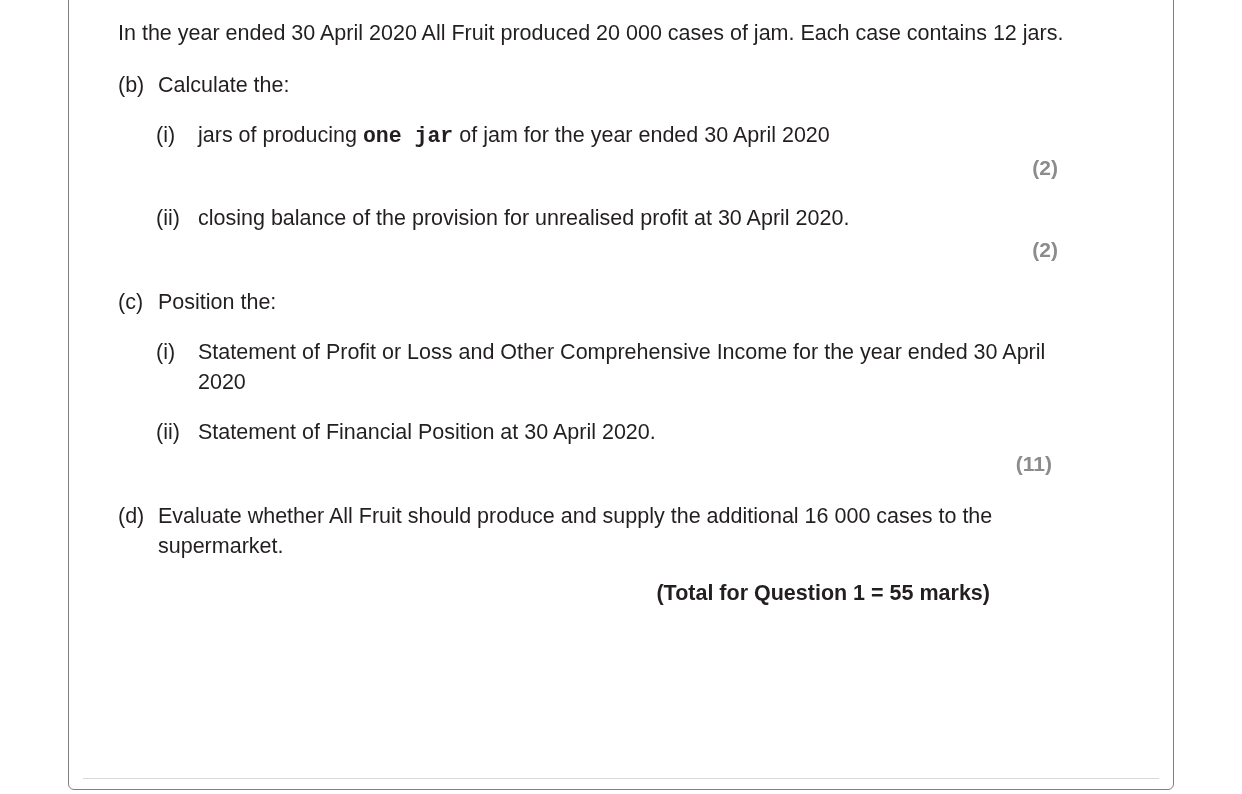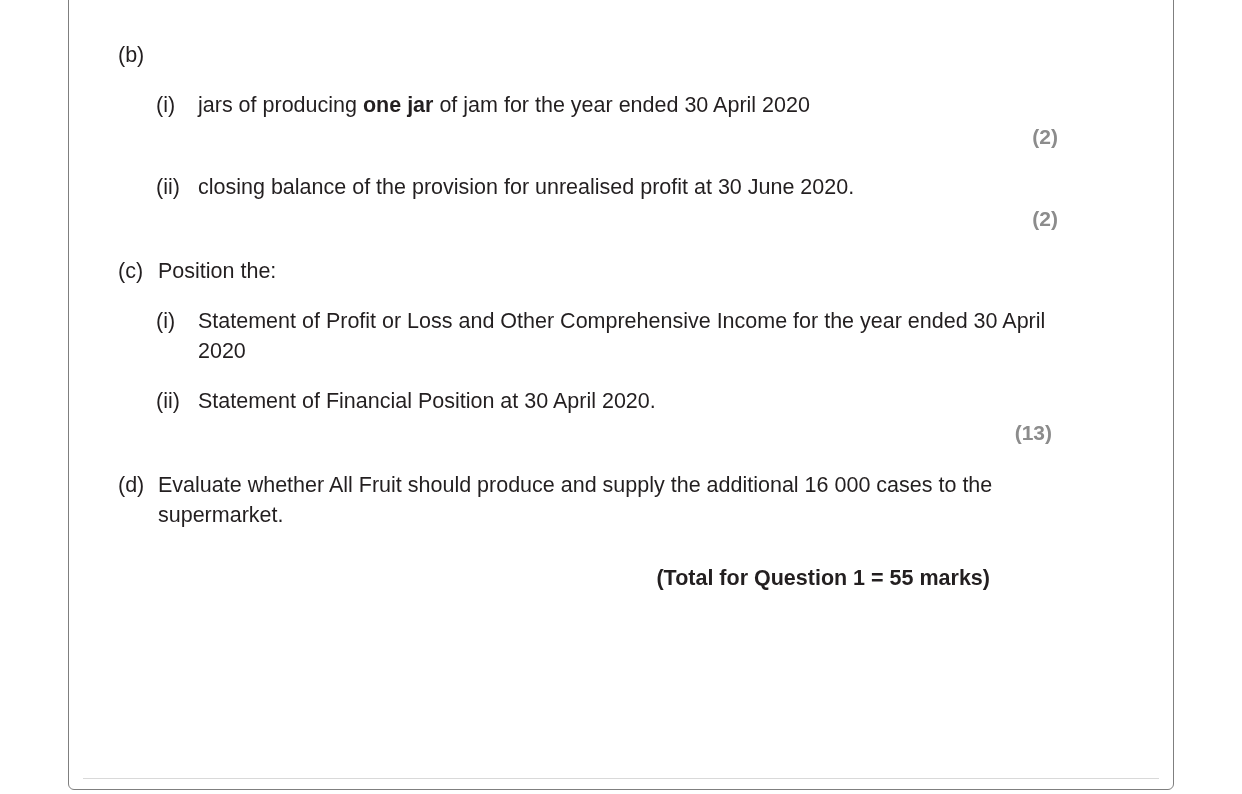--- a/index.html
+++ b/index.html
@@ -76,23 +76,24 @@
     font-weight: bold;
     line-height: 30px;
     margin-top: 2px;
     padding-right: 20px;
   }
   .marks-wide {
     padding-right: 26px;
   }
   .bold {
     font-weight: bold;
+    font-family: Liberation Mono, monospace;
   }
   .total {
-    margin-top: 36px;
+    margin-top: 20px;
     text-align: right;
     font-size: 21.5px;
     font-weight: bold;
     padding-right: 88px;
   }
   .rule {
     position: absolute;
     left: 83px;
     top: 778px;
     width: 1076px;
@@ -102,38 +103,40 @@
 </style>
 </head>
 <body>
 
 <div class="page">
 
   <div class="frame"></div>
 
   <div class="content">
 
+    <p class="para">In the year ended 30 April 2020 All Fruit produced 20 000 cases of jam. Each case contains 12 jars.</p>
 
     <div class="block">
       <div class="row">
         <span class="label label-b">(b)</span>
+        <span class="text">Calculate the:</span>
       </div>
 
       <div class="sub">
         <div class="row">
           <span class="label">(i)</span>
           <span class="text"><span>jars of producing </span><span class="bold">one jar</span><span> of jam for the year ended 30 April 2020</span></span>
         </div>
         <div class="marks">(2)</div>
       </div>
 
       <div class="sub">
         <div class="row">
           <span class="label">(ii)</span>
-          <span class="text">closing balance of the provision for unrealised profit at 30 June 2020.</span>
+          <span class="text">closing balance of the provision for unrealised profit at 30 April 2020.</span>
         </div>
         <div class="marks">(2)</div>
       </div>
     </div>
 
     <div class="block">
       <div class="row">
         <span class="label label-b">(c)</span>
         <span class="text">Position the:</span>
       </div>
@@ -143,21 +146,21 @@
           <span class="label">(i)</span>
           <span class="text">Statement of Profit or Loss and Other Comprehensive Income for the year ended 30 April 2020</span>
         </div>
       </div>
 
       <div class="sub">
         <div class="row">
           <span class="label">(ii)</span>
           <span class="text">Statement of Financial Position at 30 April 2020.</span>
         </div>
-        <div class="marks marks-wide">(13)</div>
+        <div class="marks marks-wide">(11)</div>
       </div>
     </div>
 
 
     <div class="block">
       <div class="row">
         <span class="label label-b">(d)</span>
         <span class="text">Evaluate whether All Fruit should produce and supply the additional 16 000 cases to the supermarket.</span>
       </div>
     </div>

